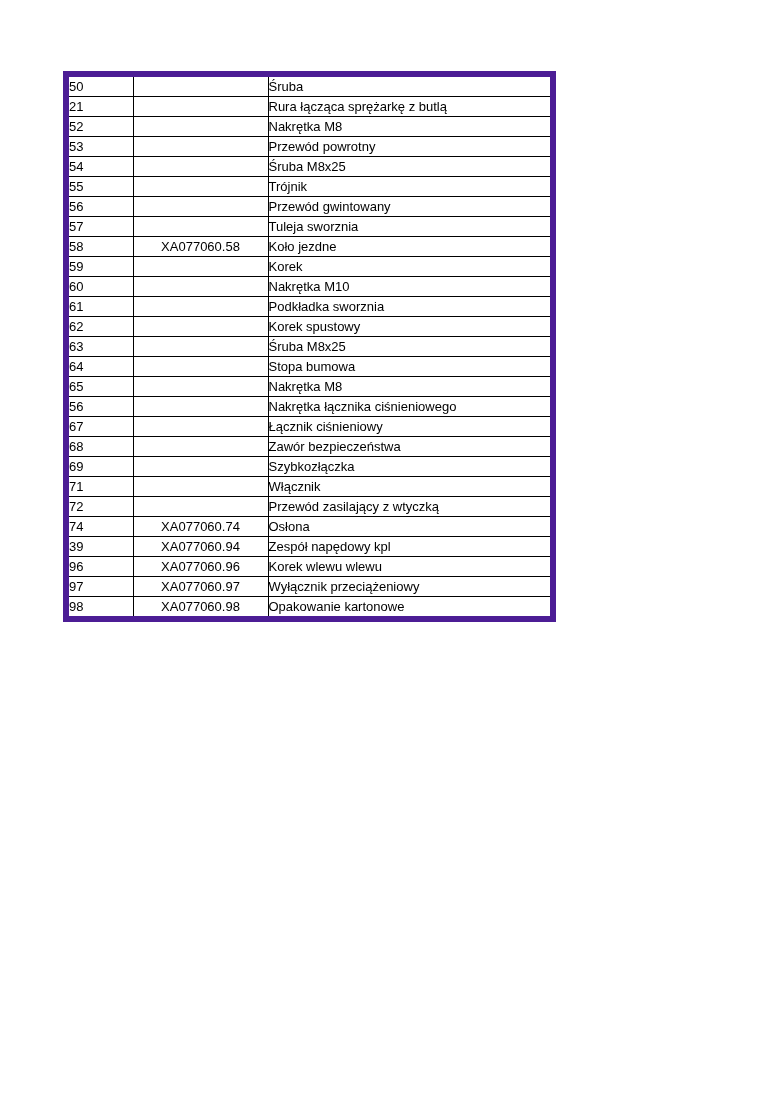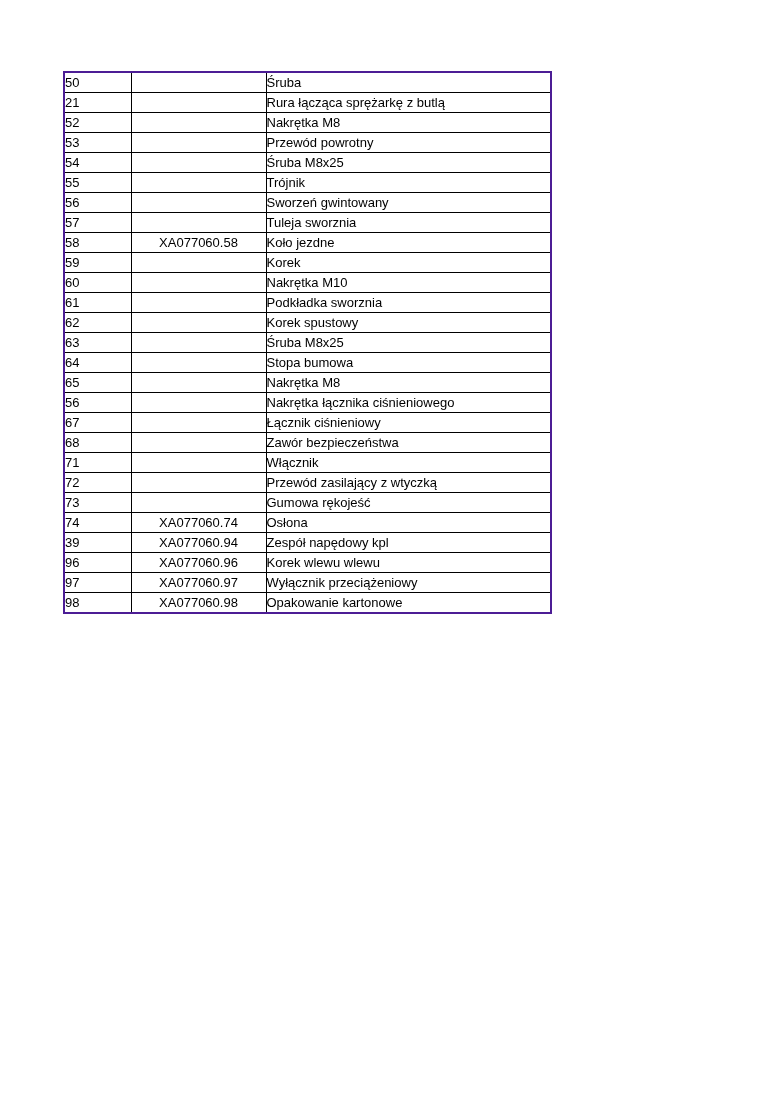--- a/index.html
+++ b/index.html
@@ -17,21 +17,21 @@
   }
   .parts-table-wrap {
     position: absolute;
     left: 63px;
     top: 71px;
   }
   table.parts-table {
     border-collapse: collapse;
     table-layout: fixed;
     width: 487px;
-    border: 2px solid #4c1d95;
+    border: 6px solid #4c1d95;
   }
   table.parts-table td {
     border: 1px solid #000000;
     height: 19px;
     padding: 0;
     font-size: 13px;
     line-height: 18px;
     vertical-align: middle;
     white-space: nowrap;
     overflow: hidden;
@@ -77,21 +77,21 @@
           <td class="col-desc">Śruba M8x25</td>
         </tr>
         <tr>
           <td class="col-no">55</td>
           <td class="col-code"></td>
           <td class="col-desc">Trójnik</td>
         </tr>
         <tr>
           <td class="col-no">56</td>
           <td class="col-code"></td>
-          <td class="col-desc">Sworzeń gwintowany</td>
+          <td class="col-desc">Przewód gwintowany</td>
         </tr>
         <tr>
           <td class="col-no">57</td>
           <td class="col-code"></td>
           <td class="col-desc">Tuleja sworznia</td>
         </tr>
         <tr>
           <td class="col-no">58</td>
           <td class="col-code">XA077060.58</td>
           <td class="col-desc">Koło jezdne</td>
@@ -140,33 +140,33 @@
           <td class="col-no">67</td>
           <td class="col-code"></td>
           <td class="col-desc">Łącznik ciśnieniowy</td>
         </tr>
         <tr>
           <td class="col-no">68</td>
           <td class="col-code"></td>
           <td class="col-desc">Zawór bezpieczeństwa</td>
         </tr>
         <tr>
+          <td class="col-no">69</td>
+          <td class="col-code"></td>
+          <td class="col-desc">Szybkozłączka</td>
+        </tr>
+        <tr>
           <td class="col-no">71</td>
           <td class="col-code"></td>
           <td class="col-desc">Włącznik</td>
         </tr>
         <tr>
           <td class="col-no">72</td>
           <td class="col-code"></td>
           <td class="col-desc">Przewód zasilający z wtyczką</td>
-        </tr>
-        <tr>
-          <td class="col-no">73</td>
-          <td class="col-code"></td>
-          <td class="col-desc">Gumowa rękojeść</td>
         </tr>
         <tr>
           <td class="col-no">74</td>
           <td class="col-code">XA077060.74</td>
           <td class="col-desc">Osłona</td>
         </tr>
         <tr>
           <td class="col-no">39</td>
           <td class="col-code">XA077060.94</td>
           <td class="col-desc">Zespół napędowy kpl</td>

